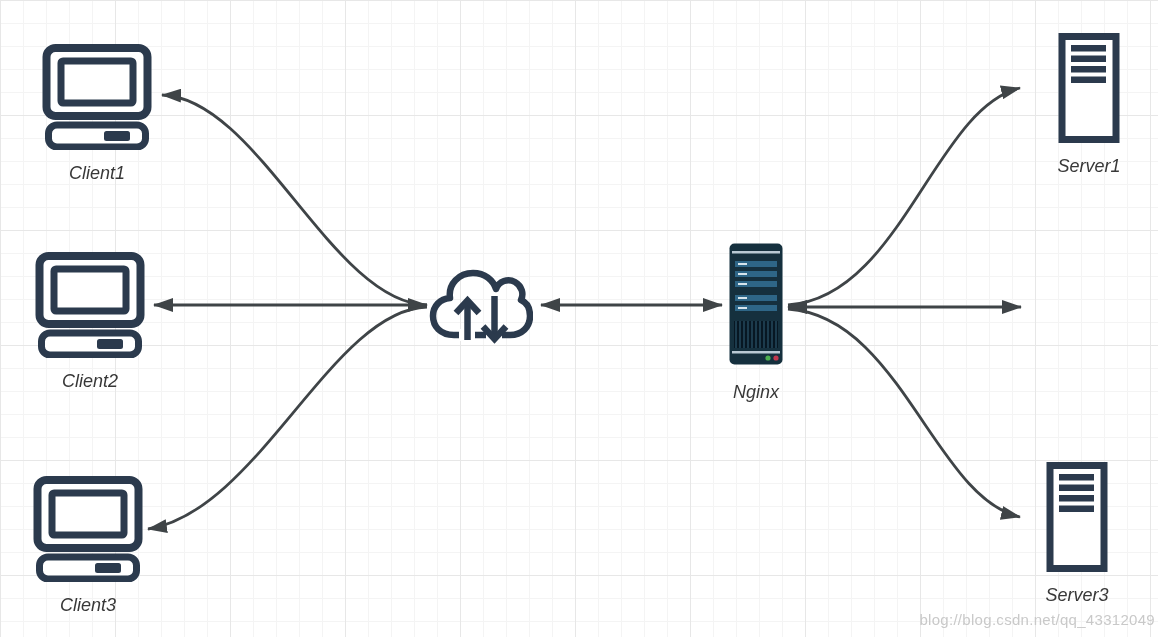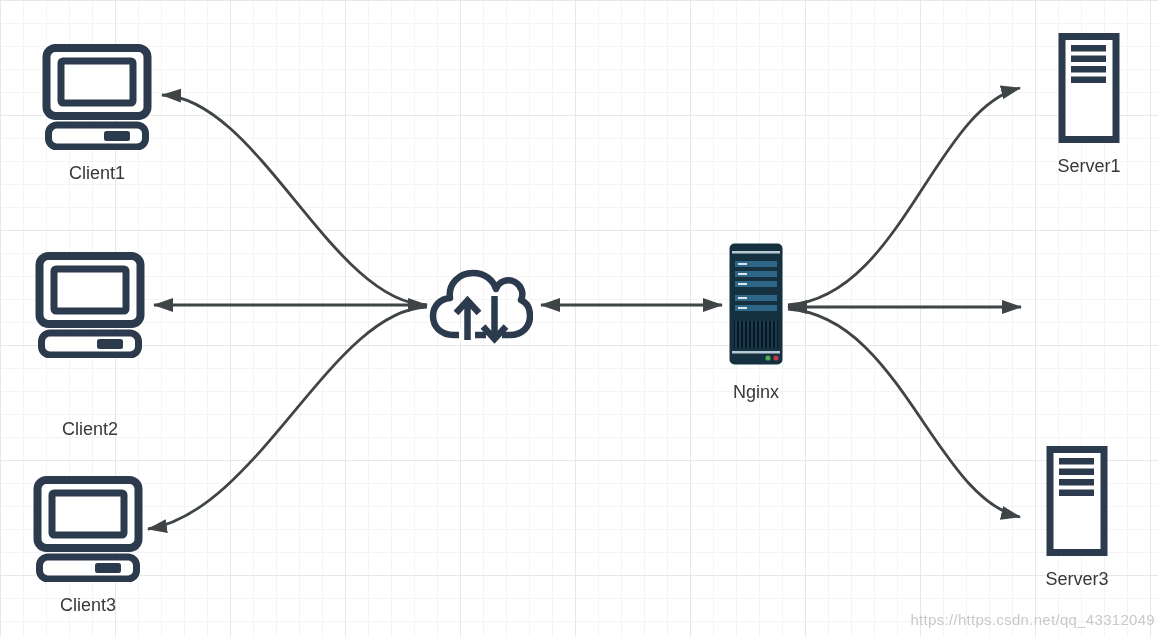--- a/index.html
+++ b/index.html
@@ -21,20 +21,21 @@
     position: absolute;
     left: 0; top: 0;
     width: 1158px; height: 637px;
     pointer-events: none;
   }
   .node {
     position: absolute;
     display: flex;
     flex-direction: column;
     align-items: center;
+    font-style: italic;
   }
   .node .label {
     margin-top: 14px;
     font-size: 18px;
     color: #383838;
     white-space: nowrap;
     line-height: 1.1;
   }
   .node.nginx .label { margin-top: 18px; }
   .watermark {
@@ -71,21 +72,21 @@
   <div class="node" style="left:42px; top:44px; width:110px;">
     <svg width="110" height="106" viewBox="0 0 110 106">
       <rect x="4.5" y="4" width="101" height="68" rx="9" fill="#ffffff" stroke="#2b3a4d" stroke-width="8"></rect>
       <rect x="19" y="17" width="72" height="42" rx="2" fill="#ffffff" stroke="#2b3a4d" stroke-width="7"></rect>
       <rect x="6.5" y="81" width="97" height="22" rx="8.5" fill="#ffffff" stroke="#2b3a4d" stroke-width="7"></rect>
       <rect x="62" y="87" width="26" height="10" rx="2.5" fill="#2b3a4d"></rect>
     </svg>
     <div class="label">Client1</div>
   </div>
 
-  <div class="node" style="left:35px; top:252px; width:110px;gap:48px;">
+  <div class="node" style="left:35px; top:252px; width:110px;">
     <svg width="110" height="106" viewBox="0 0 110 106">
       <rect x="4.5" y="4" width="101" height="68" rx="9" fill="#ffffff" stroke="#2b3a4d" stroke-width="8"></rect>
       <rect x="19" y="17" width="72" height="42" rx="2" fill="#ffffff" stroke="#2b3a4d" stroke-width="7"></rect>
       <rect x="6.5" y="81" width="97" height="22" rx="8.5" fill="#ffffff" stroke="#2b3a4d" stroke-width="7"></rect>
       <rect x="62" y="87" width="26" height="10" rx="2.5" fill="#2b3a4d"></rect>
     </svg>
     <div class="label">Client2</div>
   </div>
 
   <div class="node" style="left:33px; top:476px; width:110px;">
@@ -151,28 +152,28 @@
         <rect x="13" y="12" width="35" height="6.5"></rect>
         <rect x="13" y="22.5" width="35" height="6.5"></rect>
         <rect x="13" y="33" width="35" height="6.5"></rect>
         <rect x="13" y="43.5" width="35" height="6.5"></rect>
       </g>
     </svg>
     <div class="label">Server1</div>
   </div>
 
 
-  <div class="node" style="left:1046px; top:446px; width:62px;">
+  <div class="node" style="left:1046px; top:462px; width:62px;">
     <svg width="62" height="110" viewBox="0 0 62 110">
       <rect x="4" y="3.5" width="54" height="103" fill="#ffffff" stroke="#2b3a4d" stroke-width="7"></rect>
       <g fill="#2b3a4d">
         <rect x="13" y="12" width="35" height="6.5"></rect>
         <rect x="13" y="22.5" width="35" height="6.5"></rect>
         <rect x="13" y="33" width="35" height="6.5"></rect>
         <rect x="13" y="43.5" width="35" height="6.5"></rect>
       </g>
     </svg>
     <div class="label">Server3</div>
   </div>
 
-  <div class="watermark">https://https.csdn.net/qq_43312049</div>
+  <div class="watermark">blog://blog.csdn.net/qq_43312049</div>
 
 </div>
 
 </body></html>

